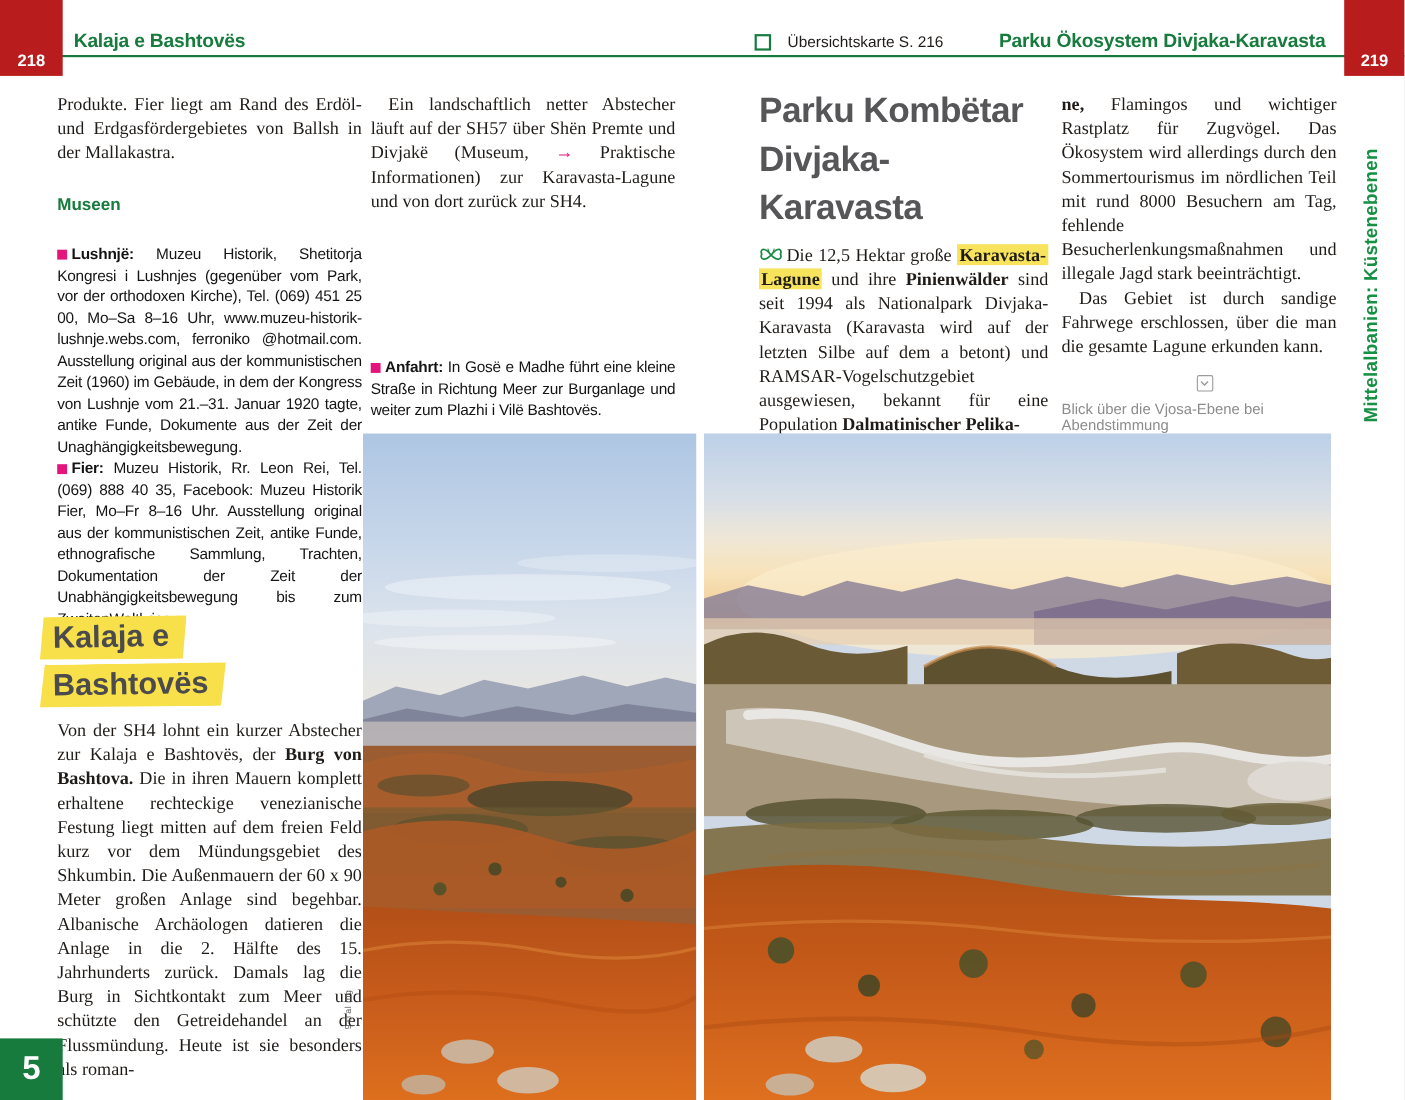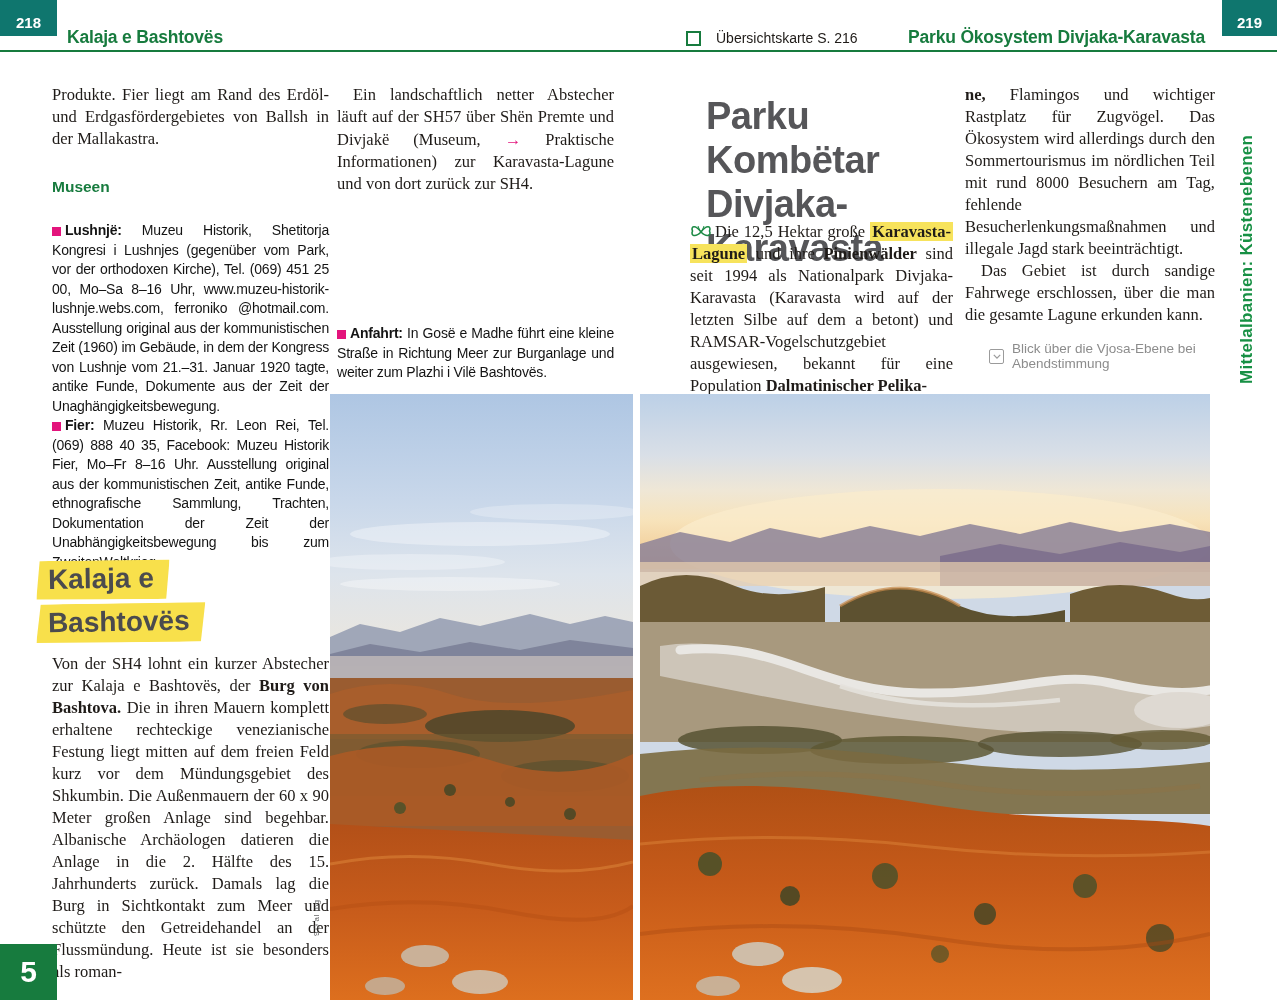--- a/index.html
+++ b/index.html
@@ -2,21 +2,21 @@
 <html><head>
 <meta charset="utf-8">
 <style>
   html,body{margin:0;padding:0;background:#e8e8e8;}
   .page{position:relative;width:1277px;height:1000px;background:#ffffff;overflow:hidden;
         font-family:"Liberation Serif",serif;color:#1f1b18;}
   .abs{position:absolute;}
 
   
   .rule{position:absolute;left:0;top:50px;width:1277px;height:2px;background:#177b3e;}
-  .corner{position:absolute;top:0;width:57px;height:36px;background:#0f766e;color:#fff;
+  .corner{position:absolute;top:0;width:57px;height:69px;background:#b91c1c;color:#fff;
           display:flex;align-items:flex-end;justify-content:center;
           font-family:"Liberation Sans",sans-serif;font-weight:700;font-size:15px;padding-bottom:0;}
   .corner span{margin-bottom:5px;}
   .corner-left{left:0;}
   .corner-right{right:0;width:55px;align-items:flex-end;}
   .htitle{position:absolute;top:27px;font-family:"Liberation Sans",sans-serif;font-weight:700;
           font-size:17.5px;color:#177b3e;letter-spacing:-0.2px;white-space:nowrap;}
   .htitle-left{left:67px;}
   .htitle-right{right:72px;}
   .hnote{position:absolute;left:686px;top:30px;display:flex;align-items:center;gap:15px;
@@ -42,21 +42,21 @@
   .bullet{display:inline-block;width:9px;height:9px;background:#e3147c;margin-right:4px;
           vertical-align:baseline;position:relative;top:0.5px;}
   .green-sub{font-family:"Liberation Sans",sans-serif;font-weight:700;font-size:15.5px;
              color:#177b3e;margin:0;}
   .arrow{color:#e3147c;font-weight:700;font-family:"Liberation Sans",sans-serif;}
   .hl{background:#f7e35c;font-weight:700;padding:0 2px;box-decoration-break:clone;
       -webkit-box-decoration-break:clone;}
 
   
   .bighead{font-family:"Liberation Sans",sans-serif;font-weight:700;color:#565659;
-           font-size:38px;line-height:44px;letter-spacing:-0.5px;margin:16px;}
+           font-size:32px;line-height:44px;letter-spacing:-0.5px;margin:0;}
 
   
   .marker-line{display:table;background:#f8e04b;color:#4b4b4e;
                font-family:"Liberation Sans",sans-serif;font-weight:700;font-size:28px;
                line-height:34px;padding:2px 16px 4px 12px;margin-bottom:3px;
                transform:rotate(-1deg);
                clip-path:polygon(3% 0,100% 2%,97% 100%,0 96%);}
 
   
   .caption{position:absolute;display:flex;align-items:center;gap:8px;
@@ -131,21 +131,21 @@
             <path d="M11 9 C17 1,21.5 3.5,19.5 8 C21.5 12.5,17 15,11 9 Z"></path>
             <path d="M10 8 L8 3 M12 8 L14 3" stroke-width="1"></path>
           </g>
         </svg></span><span>Die 12,5 Hektar große </span><span class="hl">Karavasta-Lagune</span><span> und ihre </span><b>Pinienwälder</b><span> sind seit 1994 als Nationalpark Divjaka-Karavasta (Karavasta wird auf der letzten Silbe auf dem a betont) und RAMSAR-Vogelschutzgebiet ausgewiesen, bekannt für eine Population </span><b>Dalmatinischer Pelika-</b></p>
 
   <div class="abs" style="left:965px;top:84px;width:250px;">
     <p class="serif"><b>ne,</b><span> Flamingos und wichtiger Rastplatz für Zugvögel. Das Ökosystem wird allerdings durch den Sommertourismus im nördlichen Teil mit rund 8000 Besuchern am Tag, fehlende Besucherlenkungsmaßnahmen und illegale Jagd stark beeinträchtigt.</span></p>
     <p class="serif indent">Das Gebiet ist durch sandige Fahrwege erschlossen, über die man die gesamte Lagune erkunden kann.</p>
   </div>
 
-  <div class="caption" style="left:989px;top:341px;width:260px;">
+  <div class="caption" style="left:965px;top:341px;width:260px;flex-direction:column;">
     <span class="cap-icon">
         <svg viewBox="0 0 10 6" width="8" height="5">
           <polyline points="1,1 5,5 9,1" fill="none" stroke="#9b9b9b" stroke-width="1.6"></polyline>
         </svg>
       </span>
     <span>Blick über die Vjosa-Ebene bei Abendstimmung</span>
   </div>
 
   <div class="credit">9©al mg</div>
 

